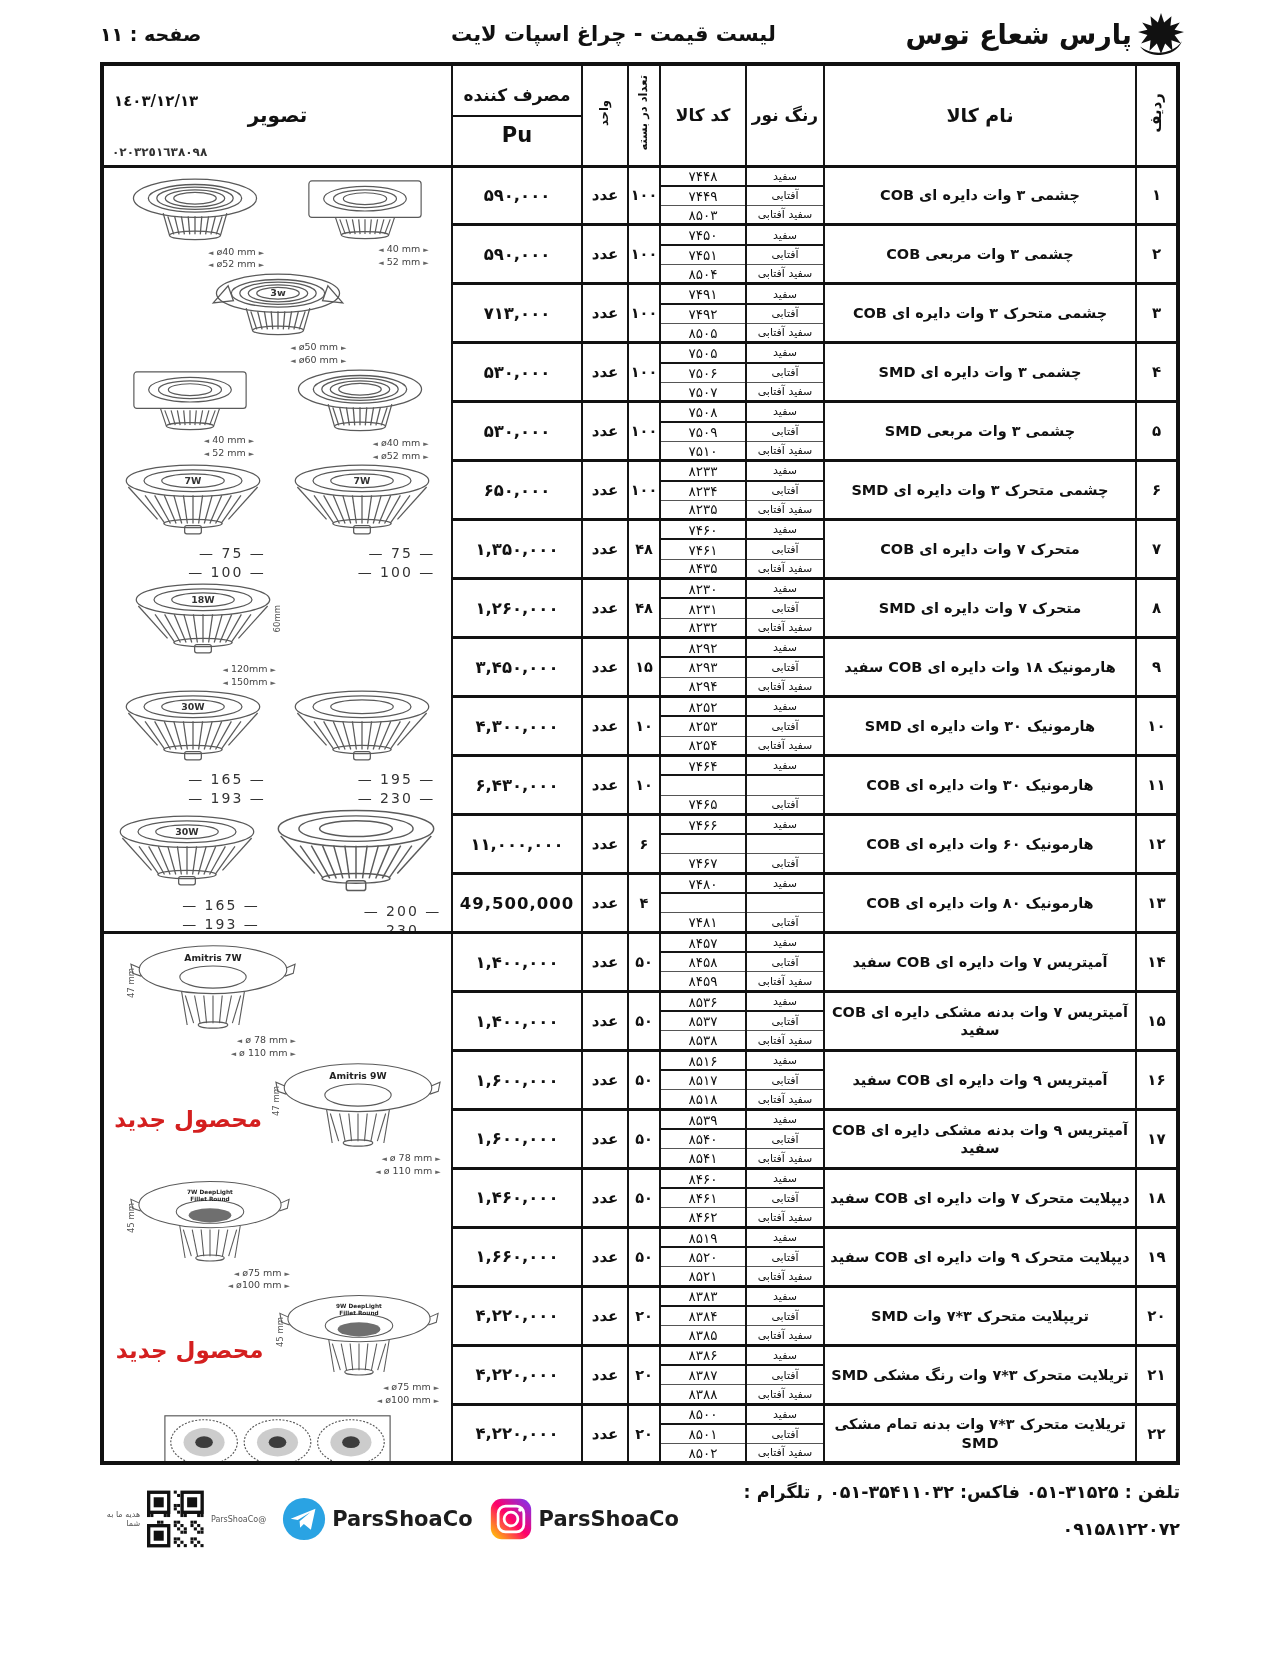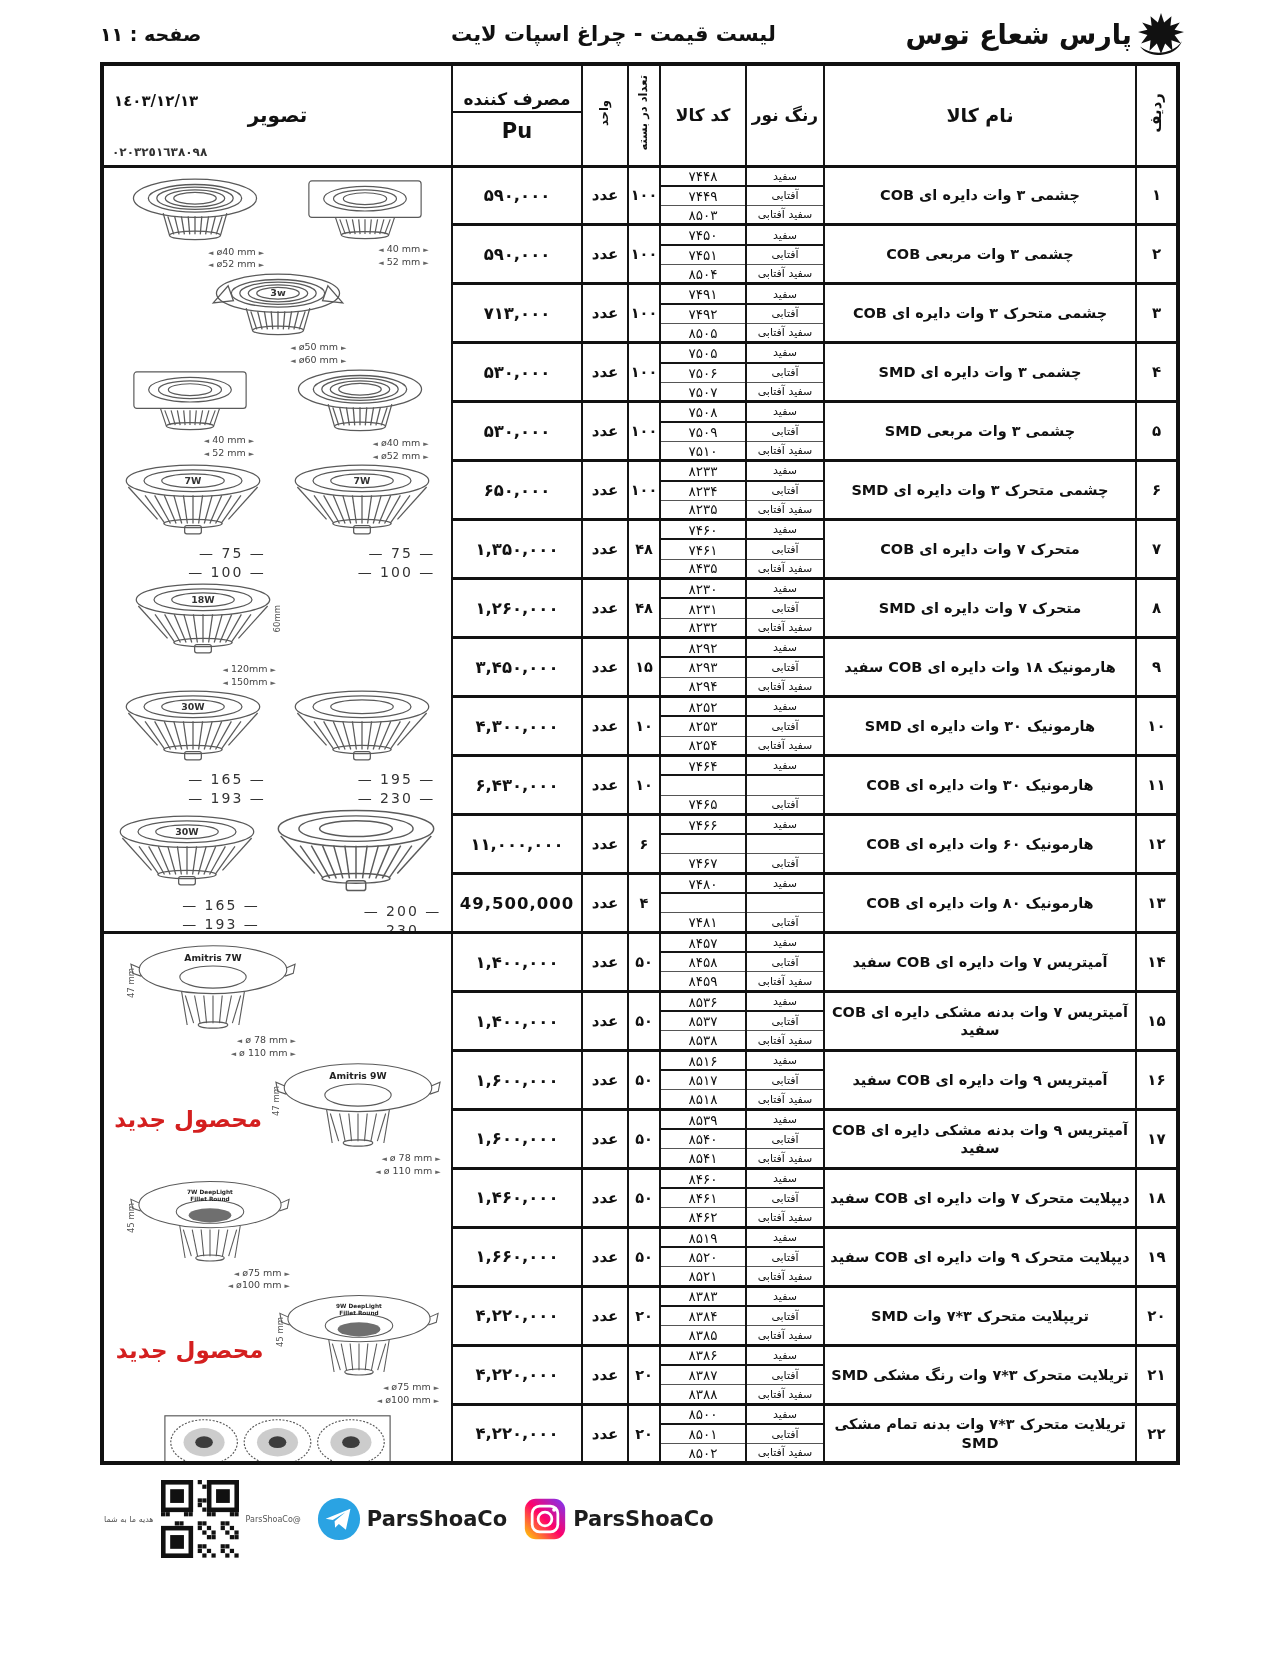--- a/index.html
+++ b/index.html
@@ -17,21 +17,21 @@
                table-layout:fixed;direction:rtl;background:#fff;border:4px solid #111;}
   .ptable td,.ptable th{border:2px solid #151515;padding:0;vertical-align:middle;
                         text-align:center;overflow:hidden;box-sizing:border-box;}
   tr.hrow{height:102px;}
   tr.hrow th{border-bottom:3px solid #111;font-weight:bold;background:#fff;}
   .vert{display:inline-block;writing-mode:vertical-rl;transform:rotate(180deg);
         font-weight:bold;font-size:15px;line-height:1;}
   .vert.small{font-size:11.5px;font-weight:bold;}
   .h-name{font-size:19px;}
   .h-color,.h-code{font-size:17px;line-height:1.5;}
-  .ph-top{font-size:17px;font-weight:bold;border-bottom:2px solid #111;padding:8px 4px 2px;}
+  .ph-top{font-size:17px;font-weight:bold;border-bottom:2px solid #111;padding:8px 4px 10px;}
   .ph-bot{font-size:21px;font-weight:bold;font-family:"DejaVu Sans",sans-serif;padding:6px 0;}
   .h-img{position:relative;}
   .imgtitle{font-size:20px;font-weight:bold;}
   .imgdate{position:absolute;left:10px;top:26px;font-size:15px;font-weight:bold;direction:ltr;}
   .imgcode{position:absolute;left:8px;bottom:6px;font-size:12px;color:#333;letter-spacing:1px;direction:ltr;}
   tbody tr{height:19.66px;}
   tr.gstart td{border-top:3px solid #111;}
   td.subcell{border-top:1px solid #555;border-bottom:1px solid #555;}
   td.rowno{font-weight:bold;font-size:15px;}
   td.pname{font-weight:bold;font-size:14.5px;padding:0 5px;line-height:1.25;}
@@ -954,20 +954,21 @@
         </tr>
         <tr>
           <td class="color subcell">سفید آفتابی</td>
           <td class="code subcell">۸۵۰۲</td>
         </tr>
       </tbody>
   </table>
 
   <div class="footer">
     <div class="ftext">
+      <div>تلفن : ۳۱۵۲۵-۰۵۱ فاکس: ۳۵۴۱۱۰۳۲-۰۵۱ , تلگرام : ۰۹۱۵۸۱۲۲۰۷۲</div>
     </div>
     <div class="ficons">
       <div class="qrblock">
         <div class="qrcap">هدیه ما به شما</div>
         <svg id="qrsvg" width="78" height="78" viewBox="0 0 90 90">
             <rect x="0" y="0" width="90" height="90" fill="#fff"></rect>
             <rect x="42.35294117647059" y="0" width="4.870588235294118" height="4.870588235294118" fill="#111"></rect>
             <rect x="47.64705882352941" y="5.294117647058823" width="4.870588235294118" height="4.870588235294118" fill="#111"></rect>
             <rect x="42.35294117647059" y="21.176470588235293" width="4.870588235294118" height="4.870588235294118" fill="#111"></rect>
             <rect x="47.64705882352941" y="21.176470588235293" width="4.870588235294118" height="4.870588235294118" fill="#111"></rect>

